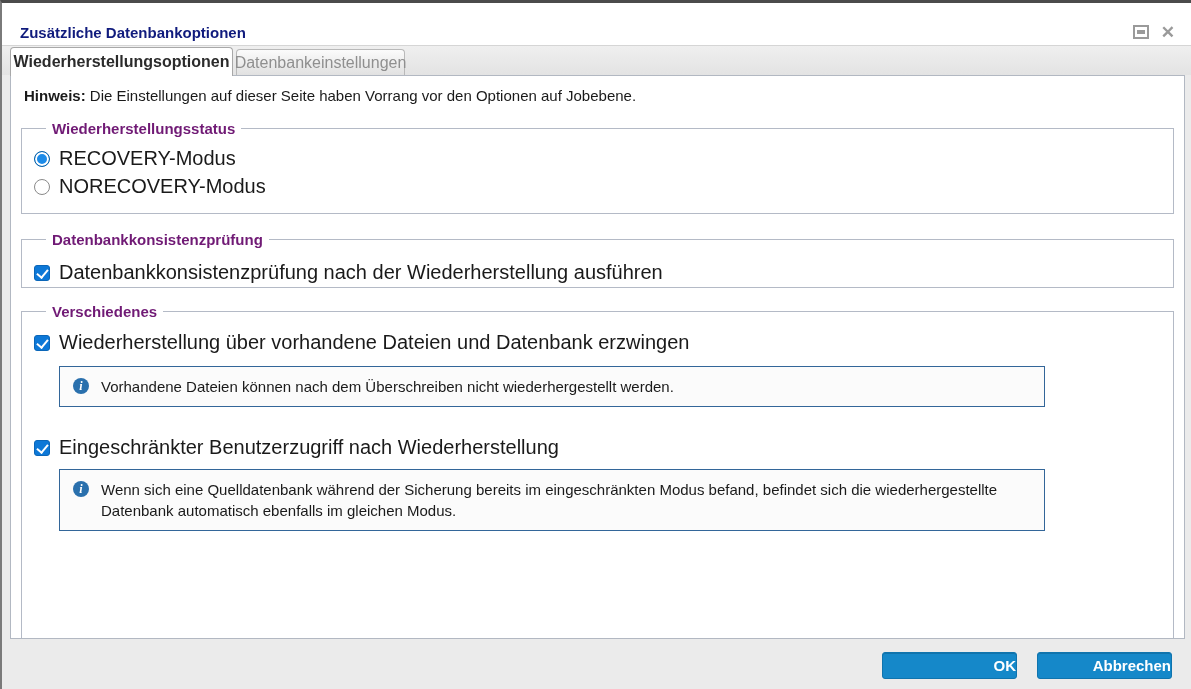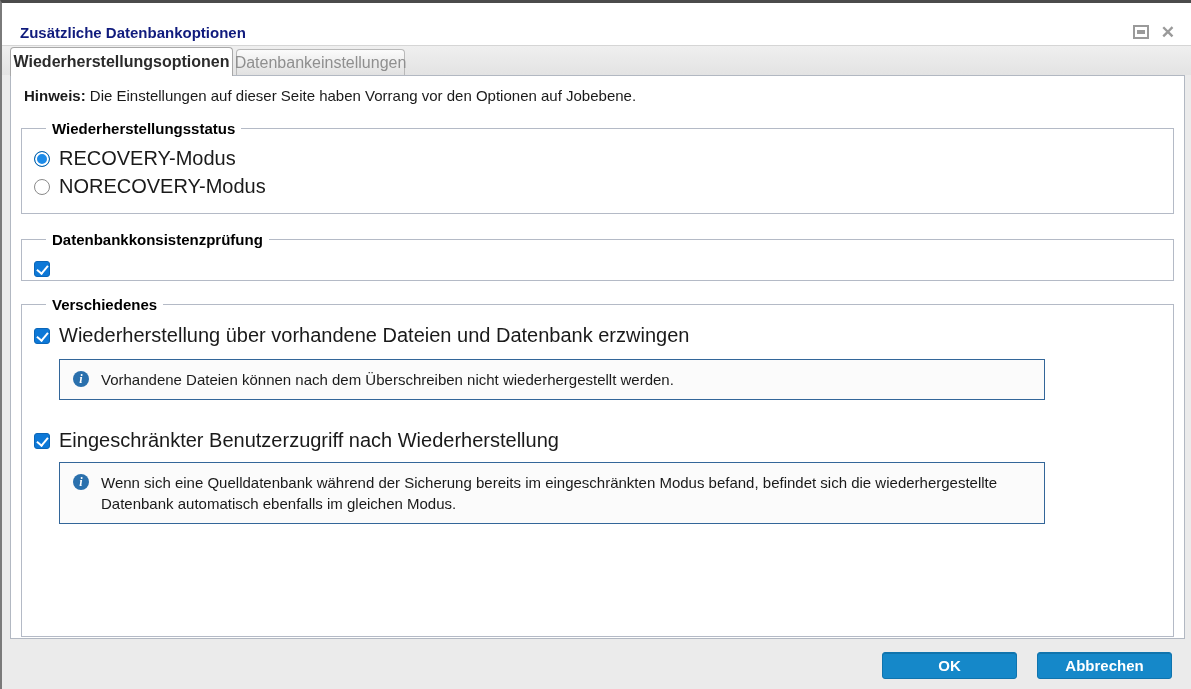--- a/index.html
+++ b/index.html
@@ -81,21 +81,21 @@
     padding: 11px 13px 0 13px;
     font-size: 15px; color: #1a1a1a;
   }
   .hint .hint-label { font-weight: bold; }
   fieldset {
     border: 1px solid #b4bac6;
     margin: 0 10px;
     padding: 0 12px;
   }
   fieldset legend {
-    font-size: 15px; font-weight: bold; color: #000000;
+    font-size: 15px; font-weight: bold; color: #701a75;
     margin-left: 12px; padding: 0 6px;
   }
   .fs-recovery { margin-top: 16px; padding-bottom: 15px; }
   .fs-consistency { margin-top: 17px; padding-bottom: 3px; }
   .fs-misc { margin-top: 15px; padding-bottom: 112px; }
   
   .ctl-row {
     display: flex; align-items: center; gap: 9px;
     font-size: 20px; color: #1a1a1a;
   }
@@ -157,20 +157,21 @@
   }
   .btn {
     width: 135px; height: 27px;
     background: #1588c9;
     border: 1px solid #0f74ae;
     border-radius: 3px;
     color: #ffffff; font-size: 15px; font-weight: bold;
     font-family: "Liberation Sans", sans-serif;
     cursor: pointer;
     box-shadow: inset 0 1px 0 rgba(0,0,0,0.15);
+    text-align: right;
   }
 </style>
 </head>
 <body>
 
 <div class="window">
 
   <div class="titlebar">
     <span class="title">Zusätzliche Datenbankoptionen</span>
     <div class="window-controls">
@@ -203,20 +204,21 @@
       <div class="ctl-row">
         <span class="radio unselected"></span>
         <span>NORECOVERY-Modus</span>
       </div>
     </fieldset>
 
     <fieldset class="fs-consistency">
       <legend>Datenbankkonsistenzprüfung</legend>
       <div class="ctl-row">
         <span class="checkbox"></span>
+        <span>Datenbankkonsistenzprüfung nach der Wiederherstellung ausführen</span>
       </div>
     </fieldset>
 
     <fieldset class="fs-misc">
       <legend>Verschiedenes</legend>
 
       <div class="ctl-row row1">
         <span class="checkbox"></span>
         <span>Wiederherstellung über vorhandene Dateien und Datenbank erzwingen</span>
       </div>

